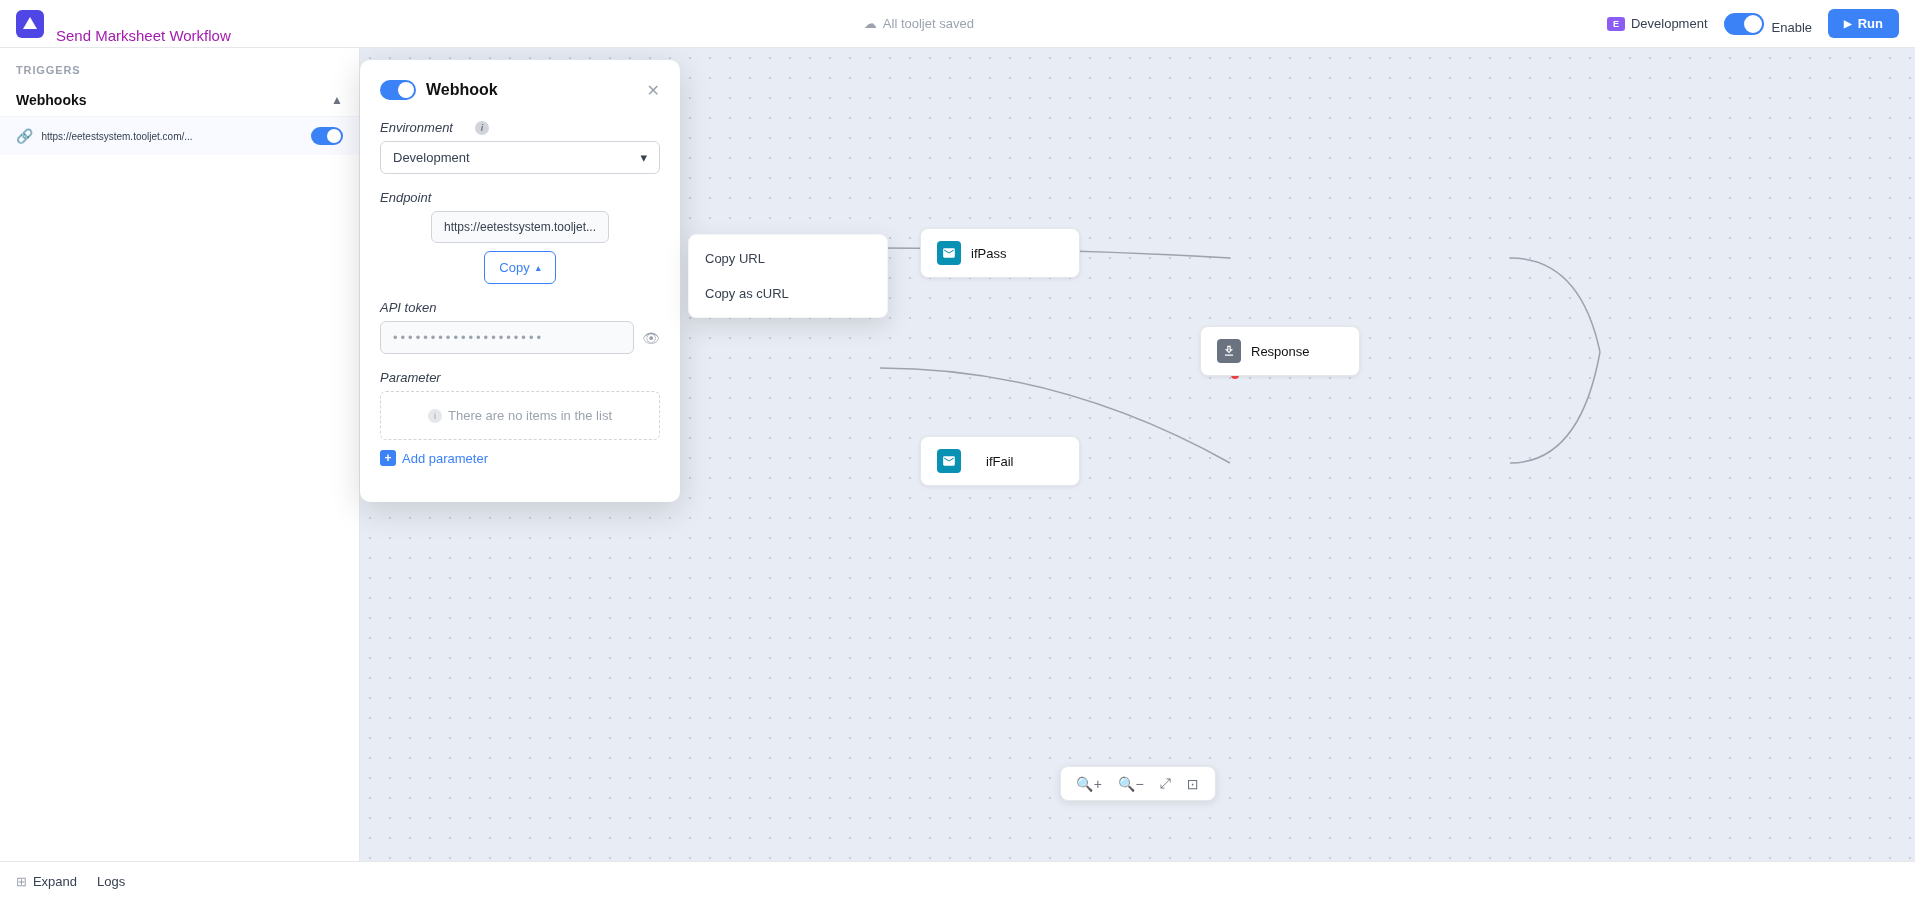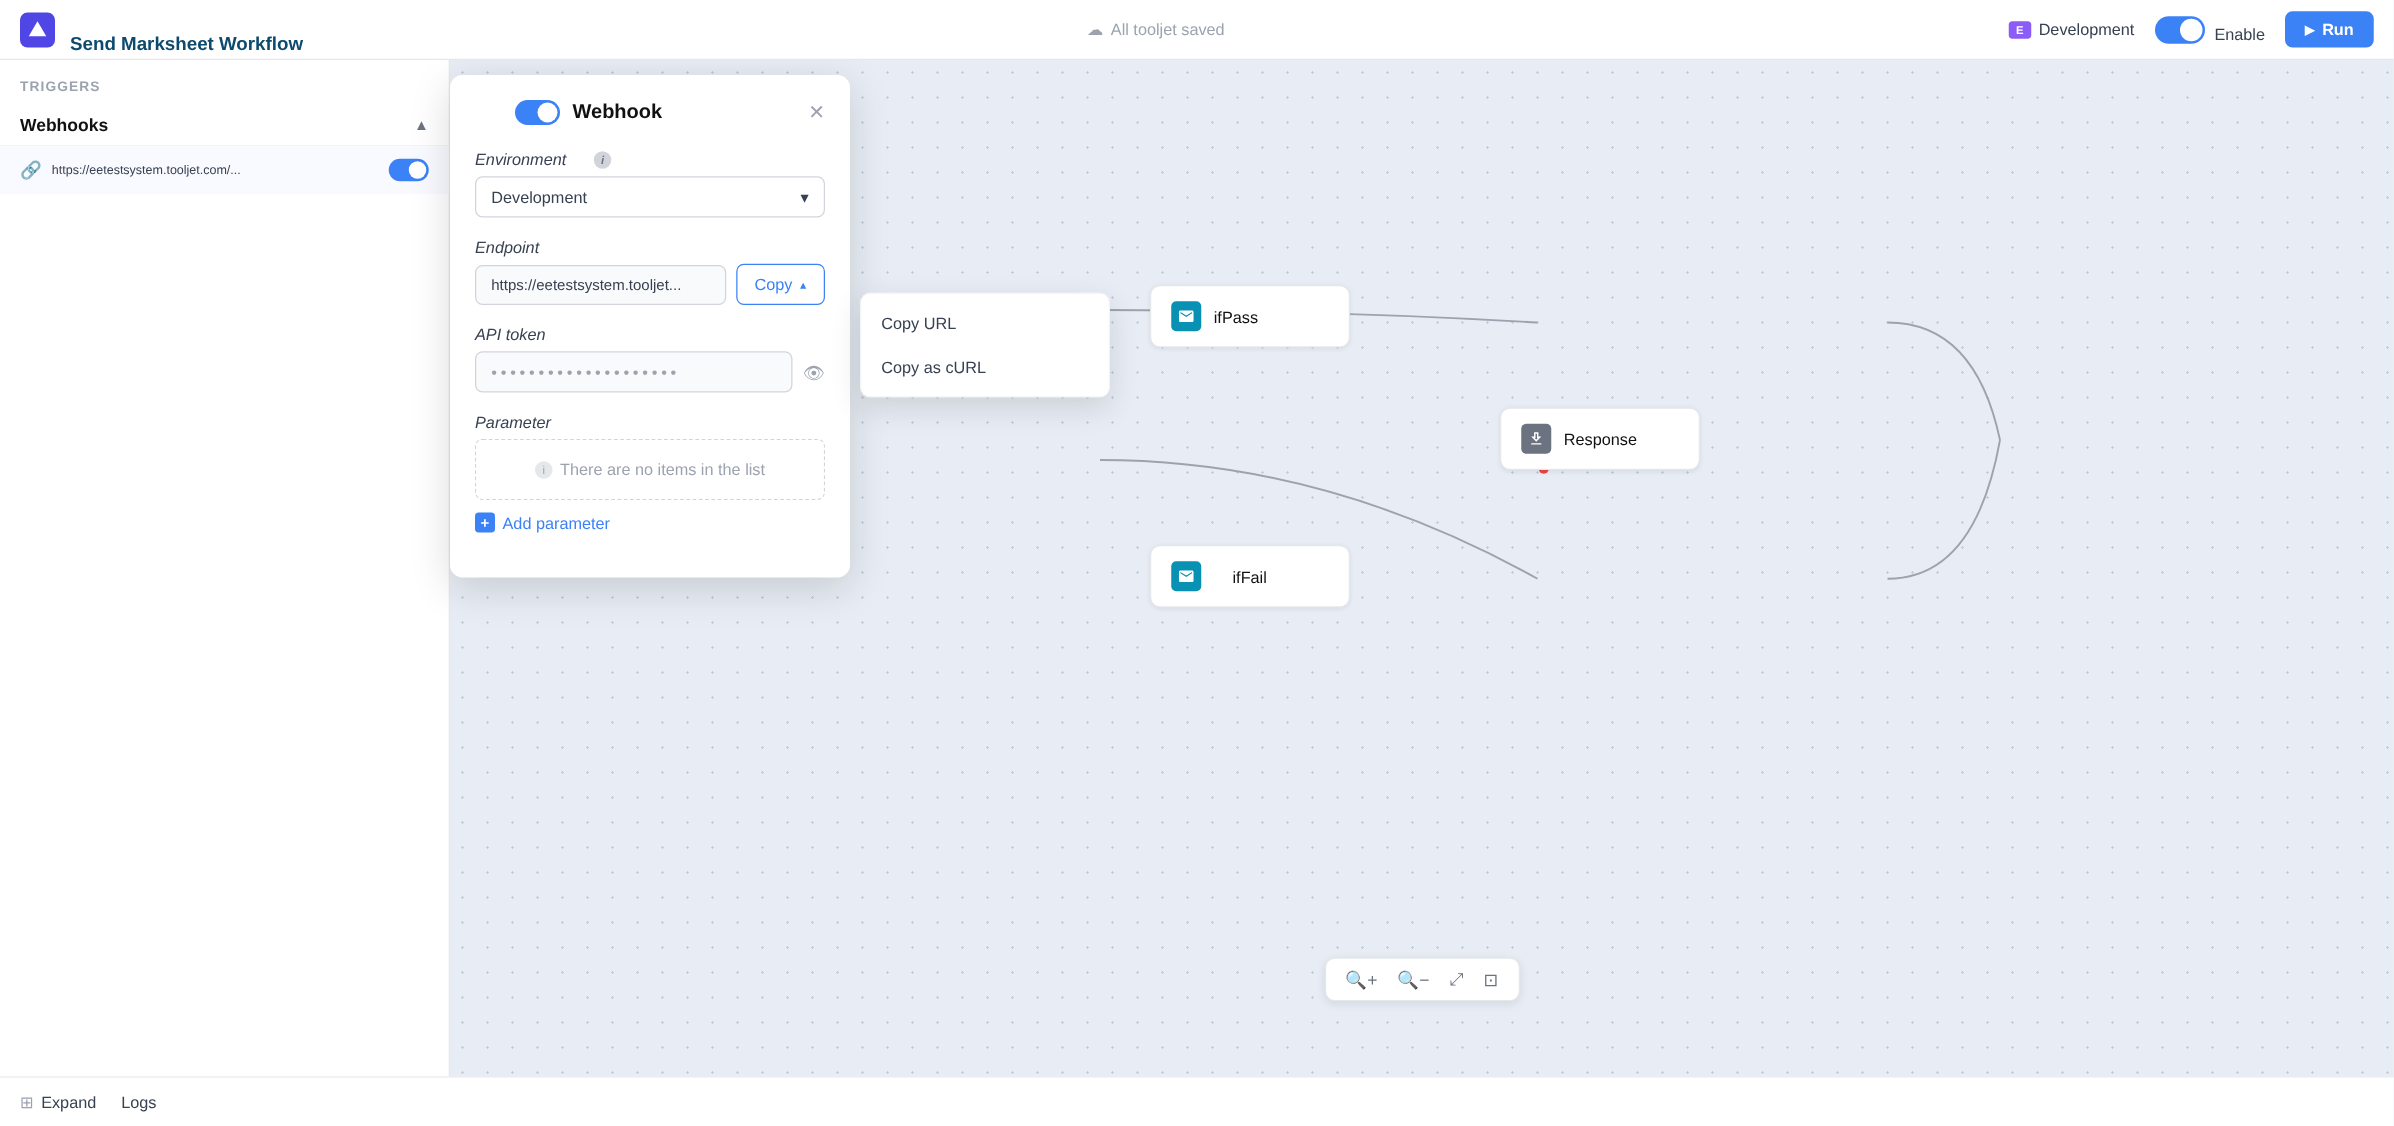--- a/index.html
+++ b/index.html
@@ -10,21 +10,21 @@
       display: flex; align-items: center; justify-content: space-between;
       background: #fff; height: 48px; padding: 0 16px;
       border-bottom: 1px solid #e5e7eb; position: relative; z-index: 100;
     }
     .navbar-left { display: flex; align-items: center; gap: 12px; }
     .navbar-logo {
       width: 28px; height: 28px; background: #4f46e5; border-radius: 6px;
       display: flex; align-items: center; justify-content: center;
     }
     .navbar-logo svg { width: 16px; height: 16px; fill: white; }
-    .navbar-title { font-size: 15px; font-weight: 700; color: #0c4a6e; margin-top: 24px; }
+    .navbar-title { font-size: 15px; font-weight: 400; color: #a21caf; margin-top: 24px; }
     .navbar-center { display: flex; align-items: center; gap: 6px; color: #9ca3af; font-size: 13px; }
     .navbar-right { display: flex; align-items: center; gap: 16px; }
     .env-badge {
       display: flex; align-items: center; gap: 6px; font-size: 13px;
     }
     .env-icon {
       width: 18px; height: 14px; background: #8b5cf6; border-radius: 3px;
       display: flex; align-items: center; justify-content: center;
       font-size: 9px; color: white; font-weight: bold;
     }
@@ -116,21 +116,21 @@
     .modal {
       position: absolute; top: 60px; left: 360px;
       width: 320px; background: white; border-radius: 10px;
       box-shadow: 0 8px 32px rgba(0,0,0,0.15); padding: 20px;
       z-index: 60;
     }
     .modal-header {
       display: flex; align-items: center; justify-content: space-between;
       margin-bottom: 20px;
     }
-    .modal-header-left { display: flex; align-items: center; gap: 10px; margin-left: 32px; }
+    .modal-header-left { display: flex; align-items: center; gap: 10px; }
     .modal-toggle {
       width: 36px; height: 20px; background: #3b82f6; border-radius: 10px;
       position: relative;
     }
     .modal-toggle-knob {
       width: 16px; height: 16px; background: white; border-radius: 50%;
       position: absolute; top: 2px; right: 2px;
     }
     .modal-title { font-size: 16px; font-weight: 600; color: #111; }
     .modal-close { color: #9ca3af; cursor: pointer; font-size: 16px; }
@@ -143,21 +143,21 @@
       width: 14px; height: 14px; border-radius: 50%; background: #d1d5db;
       display: flex; align-items: center; justify-content: center;
       font-size: 9px; color: #6b7280; font-weight: bold;
     }
     .select-field {
       width: 100%; padding: 8px 12px; border: 1px solid #d1d5db;
       border-radius: 6px; font-size: 13px; color: #374151;
       display: flex; align-items: center; justify-content: space-between;
       cursor: pointer; background: white;
     }
-    .endpoint-row { display: flex; gap: 8px; align-items: center; }
+    .endpoint-row { display: flex; gap: 8px; align-items: center; flex-direction: column; }
     .endpoint-input {
       flex: 1; padding: 8px 12px; border: 1px solid #d1d5db;
       border-radius: 6px; font-size: 12px; color: #374151;
       background: #f9fafb; overflow: hidden; text-overflow: ellipsis;
       white-space: nowrap;
     }
     .copy-btn {
       padding: 8px 14px; border: 1.5px solid #3b82f6; border-radius: 6px;
       font-size: 13px; font-weight: 500; color: #3b82f6; cursor: pointer;
       background: white; display: flex; align-items: center; gap: 6px;

